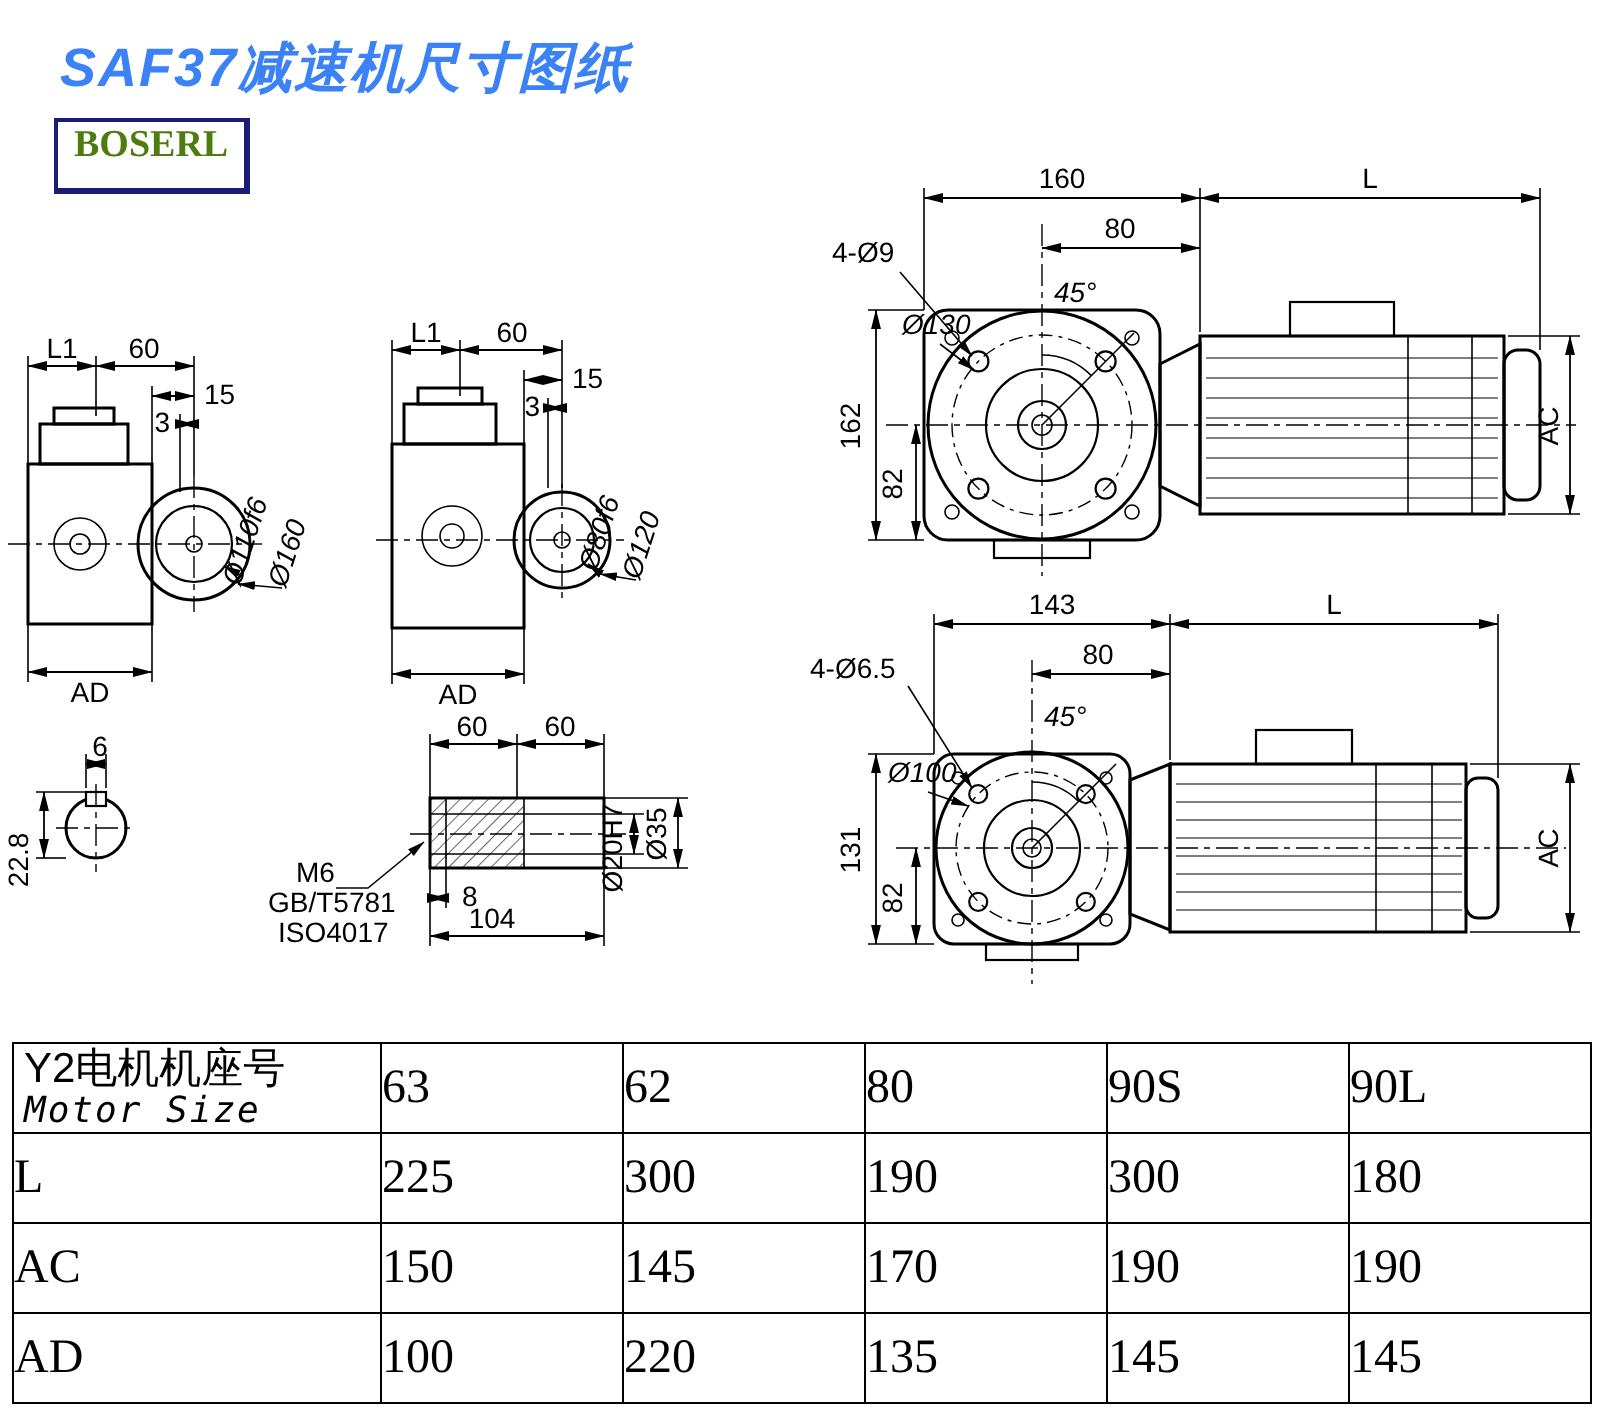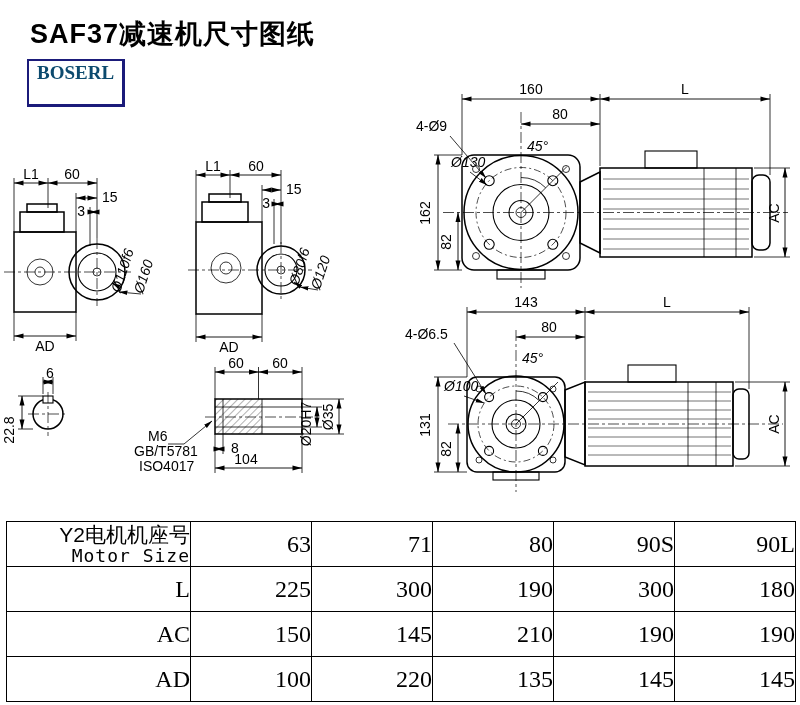--- a/index.html
+++ b/index.html
@@ -1,37 +1,37 @@
 <!DOCTYPE html>
 <html><head>
 <meta charset="utf-8">
 <style>
   * { margin:0; padding:0; box-sizing:border-box; }
   html,body { width:800px; height:705px; background:#fff; font-family:"Liberation Sans",sans-serif; }
   .sheet-root { position:absolute; left:0; top:0; width:800px; height:705px; background:#fff; overflow:hidden; }
-  .title { position:absolute; left:30px; top:16px; font-size:27px; font-weight:bold; color:#000000; letter-spacing:1px; font-family:"Liberation Sans",sans-serif; }
-  .logo { position:absolute; left:27px; top:59px; border:2px solid #1b1b7a; border-right-width:3px; border-bottom-width:3px; padding:1px 8px 20px 8px; font-family:"Liberation Serif",serif; font-size:19px; font-weight:bold; color:#0c4a6e; background:#fff; }
+  .title { position:absolute; left:30px; top:16px; font-size:27px; font-weight:bold; color:#3b82f6; letter-spacing:1px; font-family:"Liberation Sans",sans-serif;font-style:italic; }
+  .logo { position:absolute; left:27px; top:59px; border:2px solid #1b1b7a; border-right-width:3px; border-bottom-width:3px; padding:1px 8px 10px 8px; font-family:"Liberation Serif",serif; font-size:19px; font-weight:bold; color:#4d7c0f; background:#fff; }
   svg.draw { position:absolute; left:0; top:0; }
   svg.draw text { font-family:"Liberation Sans",sans-serif; font-size:14px; fill:#000; }
   svg.draw text.it { font-style:italic; }
   .out  { fill:none; stroke:#000; stroke-width:1.5; }
   .out2 { fill:none; stroke:#000; stroke-width:1.1; }
   .thin { fill:none; stroke:#000; stroke-width:0.8; }
   .fin  { stroke:#000; stroke-width:0.55; }
   .cl   { fill:none; stroke:#000; stroke-width:0.7; stroke-dasharray:11 3 3 3; }
   .bc   { fill:none; stroke:#000; stroke-width:0.7; stroke-dasharray:7 3 2 3; }
   .ext  { stroke:#000; stroke-width:0.8; }
   .dim  { stroke:#000; stroke-width:0.9; marker-start:url(#arr); marker-end:url(#arr); }
   .ld   { marker-end:url(#arr); }
   .wfill{ fill:#fff; stroke:#000; stroke-width:1.1; }
   table.dims { position:absolute; left:6px; top:521px; width:789px; border-collapse:collapse; table-layout:fixed; background:#fff; }
-  table.dims td { border:1.5px solid #000; text-align:right; vertical-align:middle; height:45px; font-size:24px; color:#000; font-family:"Liberation Serif",serif; padding:0; }
-  table.dims td.hd-cell { text-align:right; padding-left:5px; }
+  table.dims td { border:1.5px solid #000; text-align:left; vertical-align:middle; height:45px; font-size:24px; color:#000; font-family:"Liberation Serif",serif; padding:0; }
+  table.dims td.hd-cell { text-align:left; padding-left:5px; }
   .cn { font-size:21px; font-family:"Liberation Sans",sans-serif; line-height:1.1; }
-  .en { font-size:18px; font-family:"DejaVu Sans Mono",monospace; letter-spacing:1px; line-height:1.1; }
+  .en { font-size:18px; font-family:"DejaVu Sans Mono",monospace; letter-spacing:1px; line-height:1.1;font-style:italic; }
 </style>
 </head>
 <body>
 
 <div class="sheet-root">
 
   <h1 class="title">SAF37减速机尺寸图纸</h1>
   <div class="logo">BOSERL</div>
 
   <svg class="draw" width="800" height="520" viewBox="0 0 800 520">
@@ -327,38 +327,38 @@
         <col style="width:121px">
         <col style="width:121px">
     </colgroup>
     <tbody>
         <tr>
       <td class="hd-cell">
         <div class="cn">Y2电机机座号</div>
         <div class="en">Motor Size</div>
       </td>
       <td>63</td>
-      <td>71</td>
+      <td>62</td>
       <td>80</td>
       <td>90S</td>
       <td>90L</td>
     </tr>
     <tr>
       <td>L</td>
       <td>225</td>
       <td>300</td>
       <td>190</td>
       <td>300</td>
       <td>180</td>
     </tr>
     <tr>
       <td>AC</td>
       <td>150</td>
       <td>145</td>
-      <td>210</td>
+      <td>170</td>
       <td>190</td>
       <td>190</td>
     </tr>
     <tr>
       <td>AD</td>
       <td>100</td>
       <td>220</td>
       <td>135</td>
       <td>145</td>
       <td>145</td>

